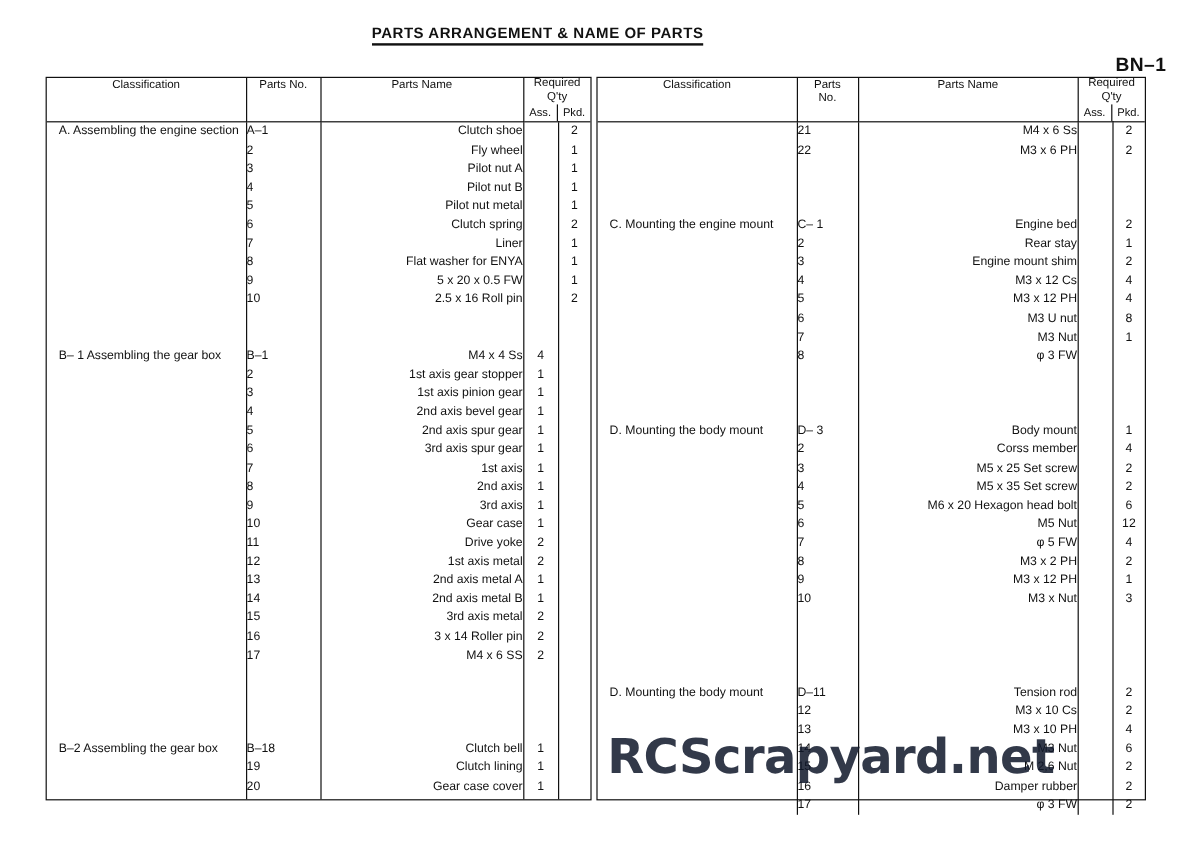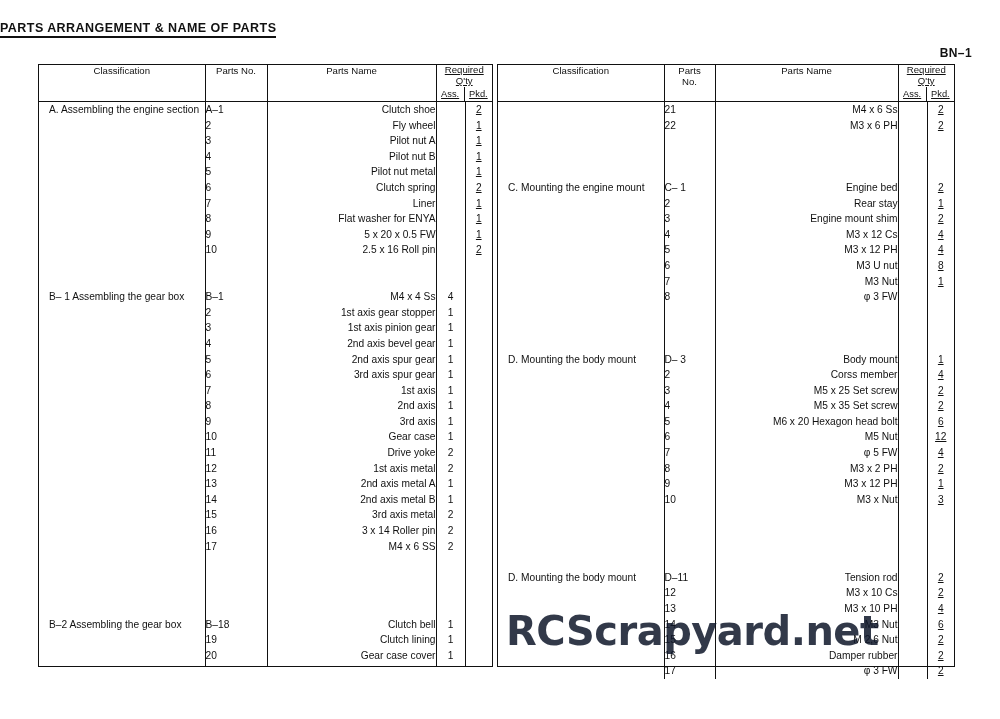--- a/index.html
+++ b/index.html
@@ -15,36 +15,36 @@
     font-family: "Liberation Sans", sans-serif;
     color: #111111;
   }
 
   
   .page-title {
     position: absolute;
     top: 21px;
     left: 0;
     width: 896px;
-    text-align: left;
+    text-align: center;
     font-size: 12.5px;
     font-weight: bold;
     letter-spacing: 0.45px;
   }
   .page-title span {
     border-bottom: 2px solid #111111;
     padding-bottom: 1px;
   }
 
   
   .page-number {
     position: absolute;
     top: 46px;
     right: 28px;
-    font-size: 12px;
+    font-size: 16px;
     font-weight: bold;
     letter-spacing: 0.4px;
   }
 
   
   .watermark {
     position: absolute;
     left: 506px;
     top: 608px;
     font-size: 40px;
@@ -74,21 +74,21 @@
     width: 100%;
     height: 100%;
     table-layout: fixed;
   }
   table.parts td, table.parts th {
     border-right: 1.1px solid #111111;
     padding: 0;
     vertical-align: top;
     font-weight: normal;
   }
-  table.parts td:last-child, table.parts th:last-child { border-right: none; text-decoration: underline; }
+  table.parts td:last-child, table.parts th:last-child { border-right: none; }
 
   thead th {
     border-bottom: 1.6px solid #111111;
     height: 36px;
     font-size: 9.6px;
     text-align: center;
     vertical-align: middle;
     line-height: 1.18;
   }
   th.qty-group { padding: 0; vertical-align: top; }

